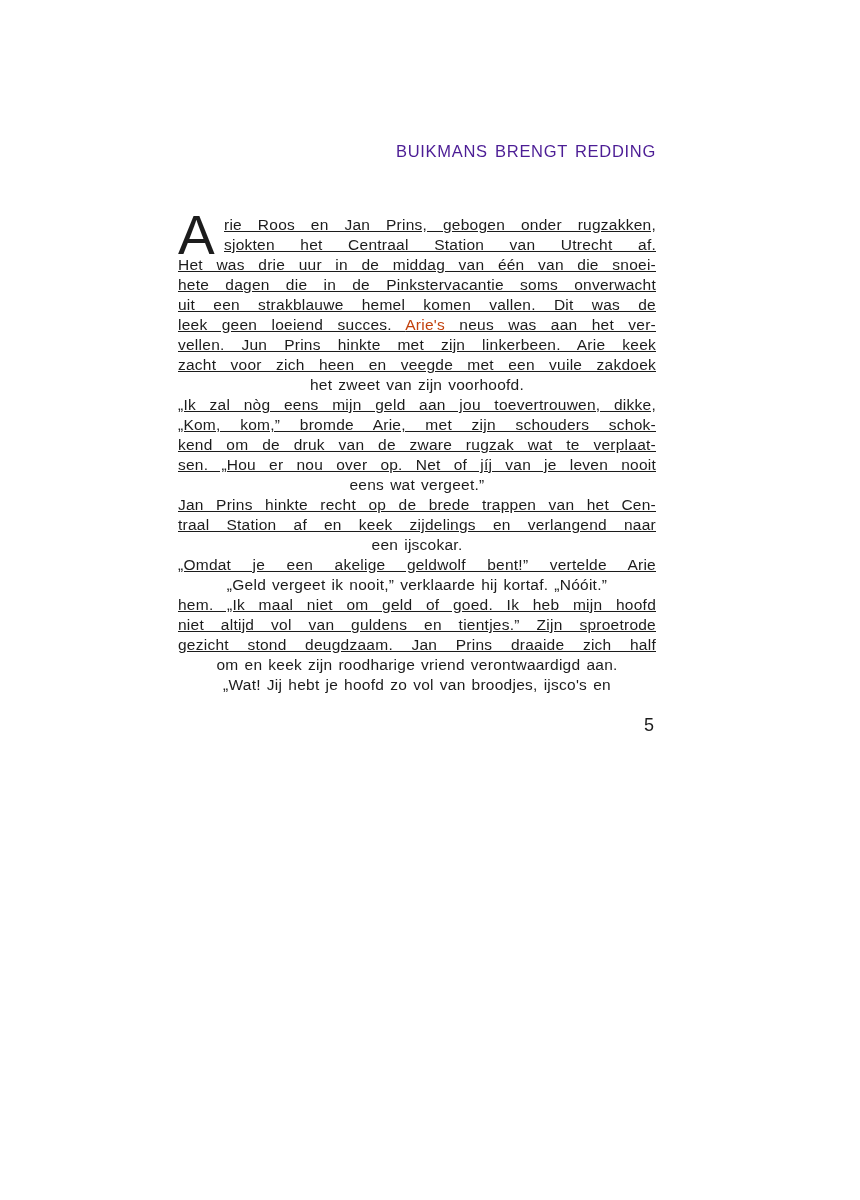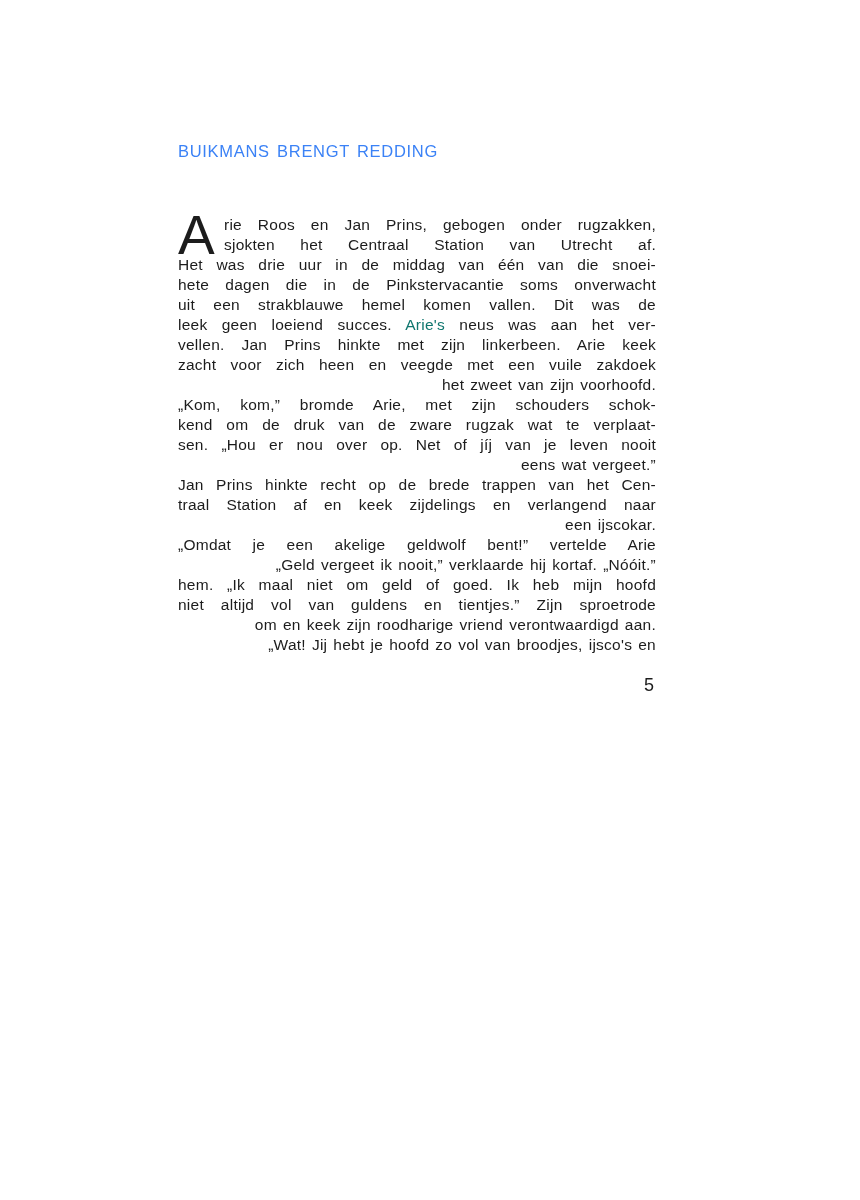--- a/index.html
+++ b/index.html
@@ -13,52 +13,53 @@
     color: #1c1c1c;
     overflow: hidden;
   }
   .content {
     position: absolute;
     left: 178px;
     top: 142px;
     width: 478px;
   }
   .title {
-    text-align: left;
+    text-align: right;
     font-size: 16.5px;
     line-height: 18px;
     letter-spacing: 0.7px;
     word-spacing: 2px;
     white-space: nowrap;
-    color: #3b82f6;
+    color: #4c1d95;
   }
   .body-text {
     margin-top: 55px;
   }
   .dropcap-float {
     float: left;
     width: 46px;
     height: 40px;
     font-size: 55px;
     line-height: 40px;
     overflow: visible;
     color: #1c1c1c;
   }
   .line {
     font-size: 15.5px;
     line-height: 20px;
     height: 20px;
     letter-spacing: 0.25px;
     word-spacing: 1.5px;
-    text-align: right;
+    text-align: center;
     overflow: visible;
   }
   .line.j {
     text-align: justify;
     text-align-last: justify;
+    text-decoration: underline;
   }
   .red { color: #d9382f; }
   .pagenum {
     margin-top: 20px;
     text-align: right;
     font-size: 18px;
     line-height: 20px;
     padding-right: 2px;
     color: #1c1c1c;
   }
@@ -70,33 +71,35 @@
   <div class="content">
     <div class="title">BUIKMANS BRENGT REDDING</div>
     <div class="body-text">
       <div class="dropcap-float"><span>A</span></div>
 
     <div class="line j"><span>rie Roos en Jan Prins, gebogen onder rugzakken,</span></div>
         <div class="line j"><span>sjokten het Centraal Station van Utrecht af.</span></div>
         <div class="line j"><span>Het was drie uur in de middag van één van die snoei-</span></div>
         <div class="line j"><span>hete dagen die in de Pinkstervacantie soms onverwacht</span></div>
         <div class="line j"><span>uit een strakblauwe hemel komen vallen. Dit was de</span></div>
-        <div class="line j"><span>leek geen loeiend succes. </span><span class="red" style="color: #0f766e;">Arie's</span><span> neus was aan het ver-</span></div>
-        <div class="line j"><span>vellen. Jan Prins hinkte met zijn linkerbeen. Arie keek</span></div>
+        <div class="line j"><span>leek geen loeiend succes. </span><span class="red" style="color: #c2410c;">Arie's</span><span> neus was aan het ver-</span></div>
+        <div class="line j"><span>vellen. Jun Prins hinkte met zijn linkerbeen. Arie keek</span></div>
         <div class="line j"><span>zacht voor zich heen en veegde met een vuile zakdoek</span></div>
         <div class="line"><span>het zweet van zijn voorhoofd.</span></div>
+        <div class="line j"><span>„Ik zal nòg eens mijn geld aan jou toevertrouwen, dikke,</span></div>
         <div class="line j"><span>„Kom, kom,” bromde Arie, met zijn schouders schok-</span></div>
         <div class="line j"><span>kend om de druk van de zware rugzak wat te verplaat-</span></div>
         <div class="line j"><span>sen. „Hou er nou over op. Net of jíj van je leven nooit</span></div>
         <div class="line"><span>eens wat vergeet.”</span></div>
         <div class="line j"><span>Jan Prins hinkte recht op de brede trappen van het Cen-</span></div>
         <div class="line j"><span>traal Station af en keek zijdelings en verlangend naar</span></div>
         <div class="line"><span>een ijscokar.</span></div>
         <div class="line j"><span>„Omdat je een akelige geldwolf bent!” vertelde Arie</span></div>
         <div class="line"><span>„Geld vergeet ik nooit,” verklaarde hij kortaf. „Nóóit.”</span></div>
         <div class="line j"><span>hem. „Ik maal niet om geld of goed. Ik heb mijn hoofd</span></div>
         <div class="line j"><span>niet altijd vol van guldens en tientjes.” Zijn sproetrode</span></div>
+        <div class="line j"><span>gezicht stond deugdzaam. Jan Prins draaide zich half</span></div>
         <div class="line"><span>om en keek zijn roodharige vriend verontwaardigd aan.</span></div>
         <div class="line"><span>„Wat! Jij hebt je hoofd zo vol van broodjes, ijsco's en</span></div>
       </div>
     <div class="pagenum">5</div>
   </div>
 </div>
 
 </body></html>

